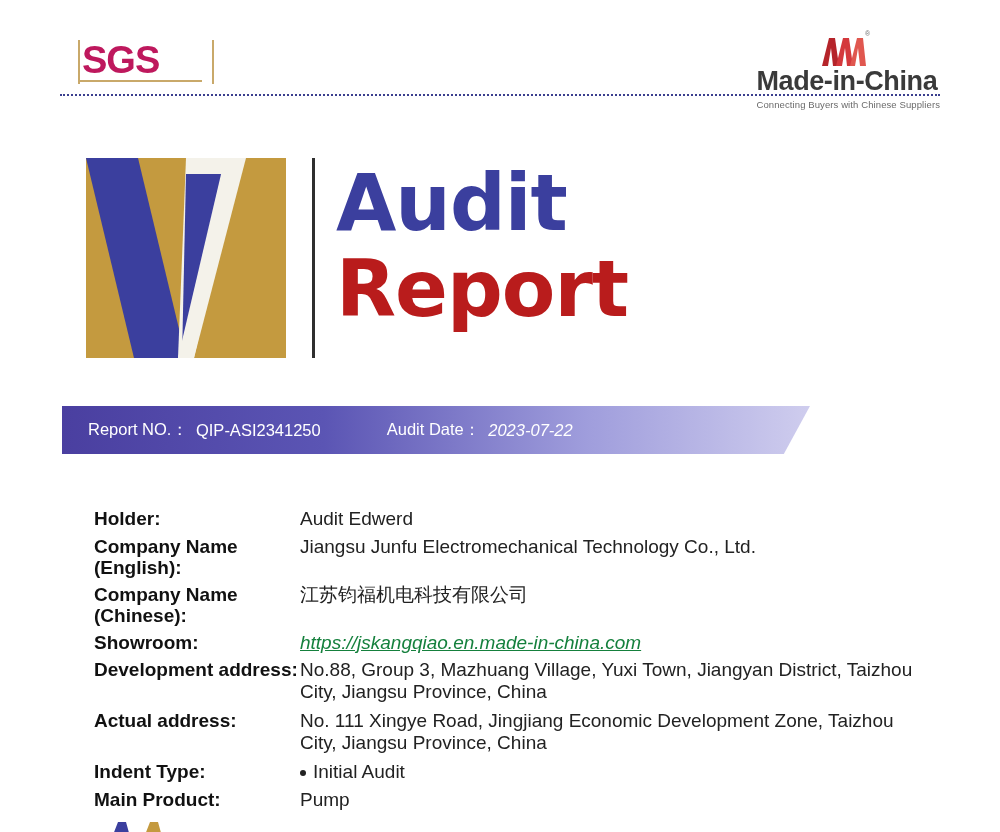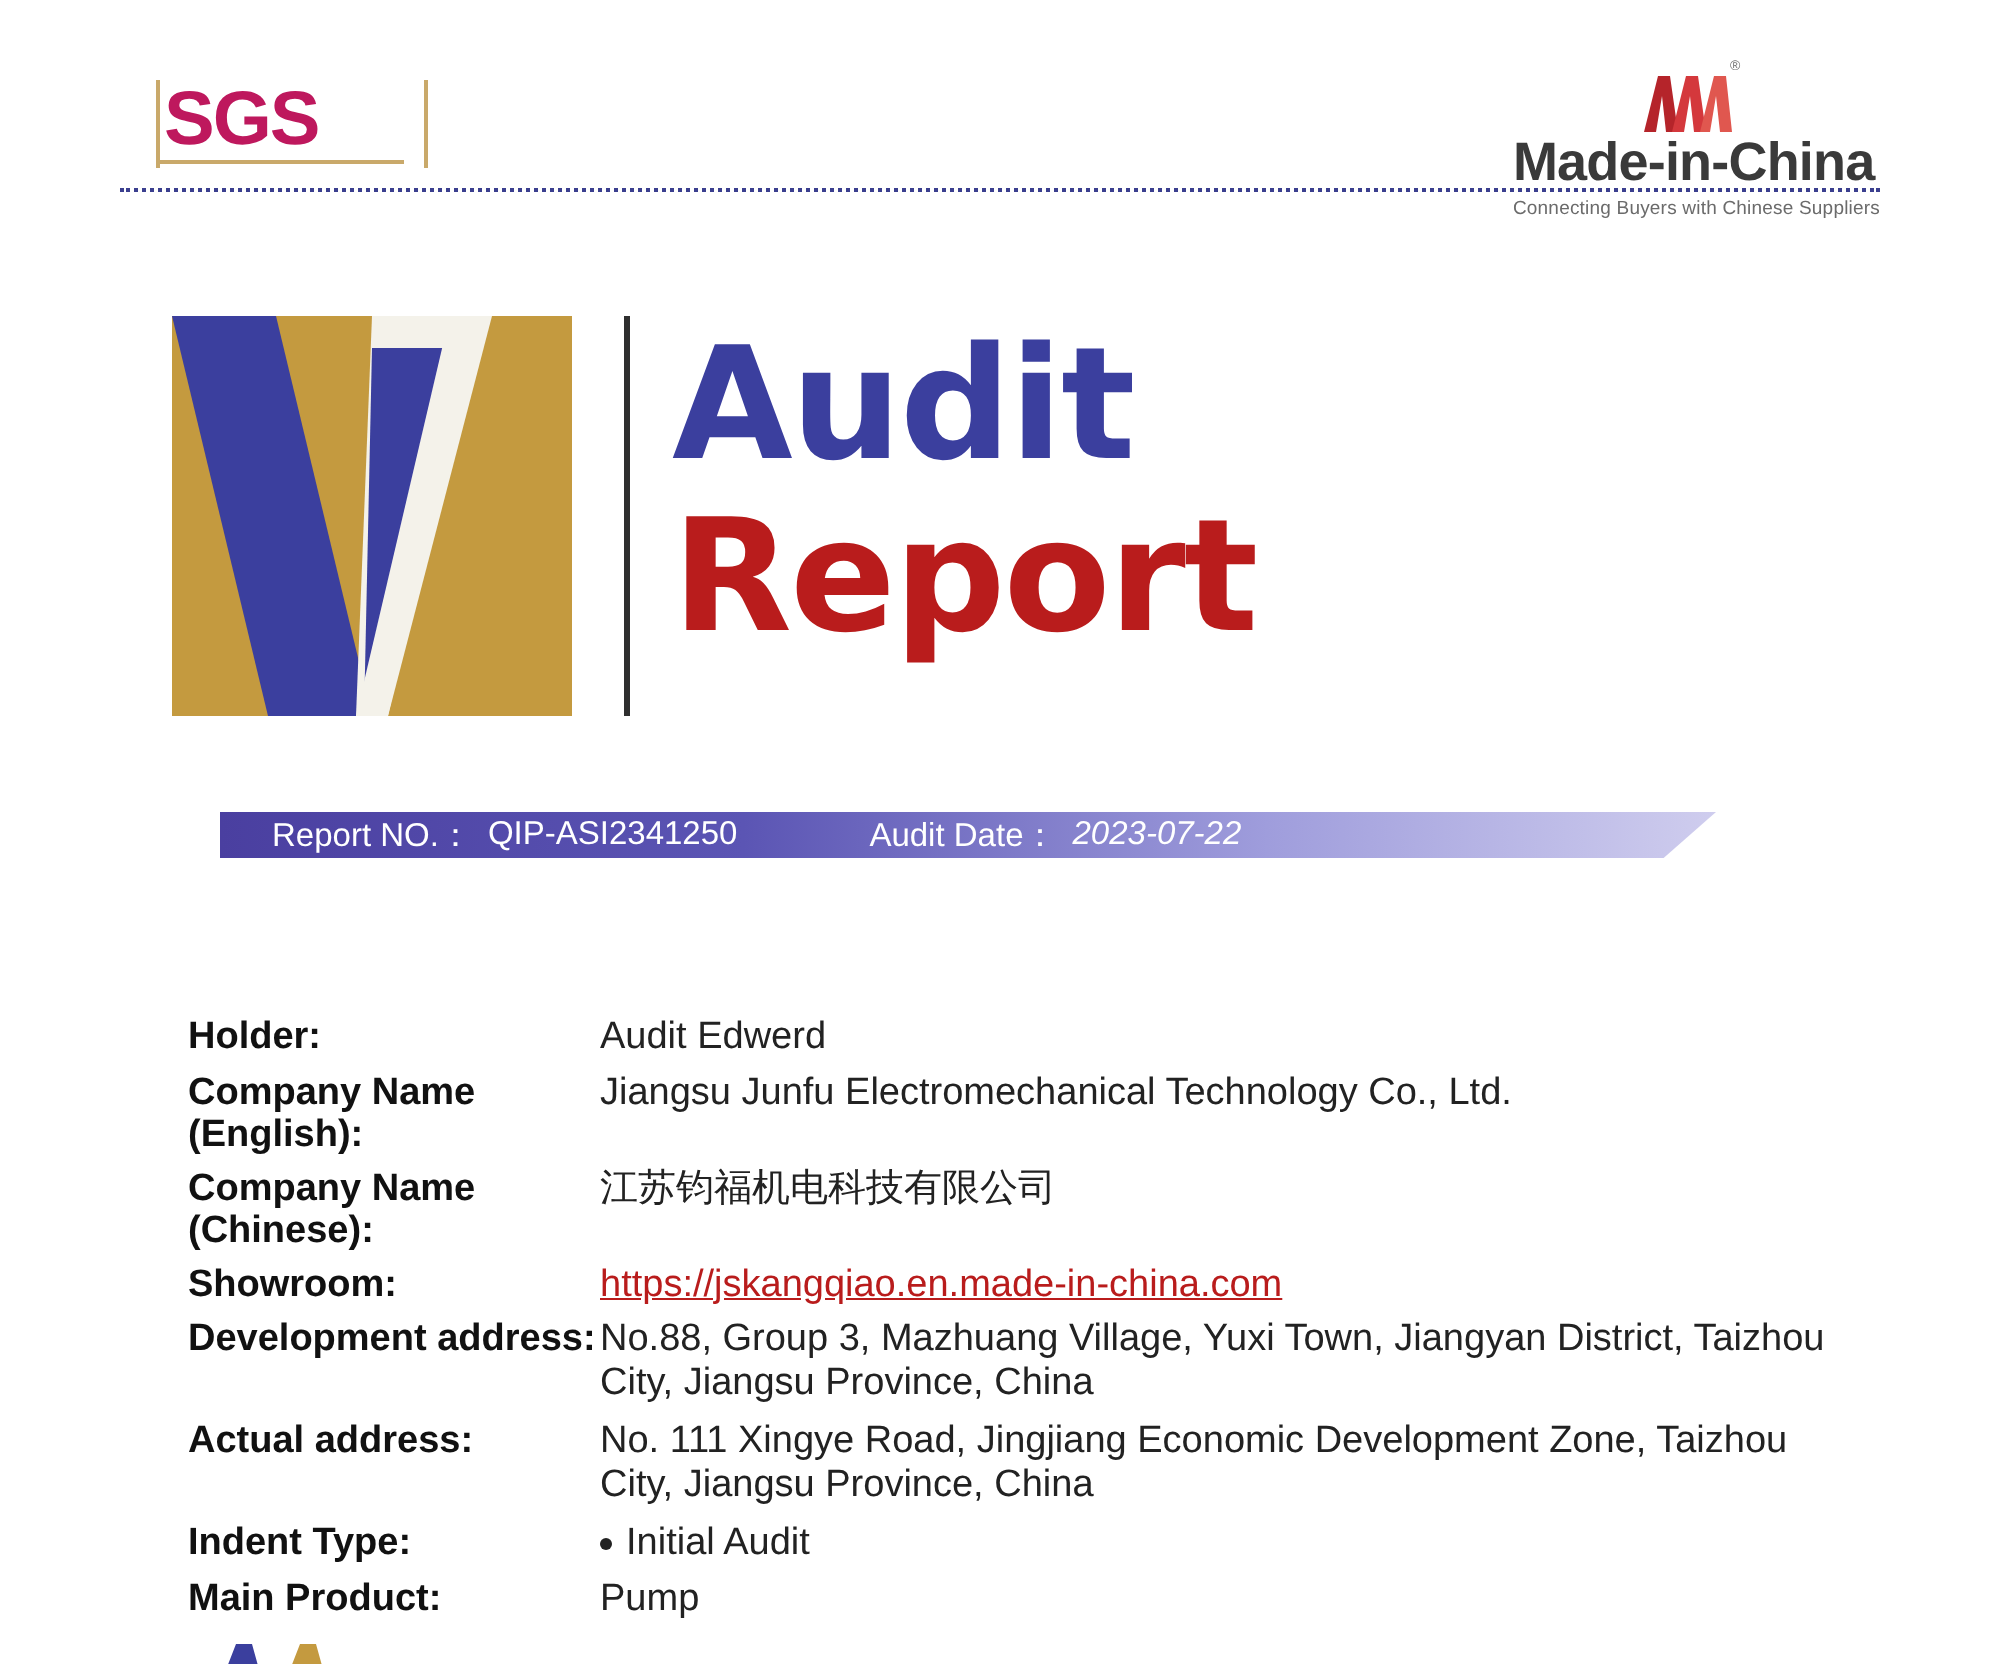--- a/index.html
+++ b/index.html
@@ -148,22 +148,21 @@
     line-height: 86px;
     letter-spacing: -1px;
   }
 
   
   .report-bar {
     position: absolute;
     left: 62px;
     top: 406px;
     width: 748px;
-    height: 23px;
-    margin-left: 48px;
+    height: 48px;
   }
   .report-bar-bg {
     position: absolute;
     inset: 0;
     background: linear-gradient(to right, #4a3fa0 0%, #5b55b4 35%, #9f9ddc 70%, #cfcdee 100%);
     clip-path: polygon(0 0, 100% 0, 96.5% 100%, 0 100%);
   }
   .report-bar-text {
     position: absolute;
     inset: 0;
@@ -197,22 +196,23 @@
     font-weight: bold;
     color: #111111;
     line-height: 21px;
   }
   .info-value {
     flex: 1;
     color: #222222;
     line-height: 21.5px;
   }
   .info-link {
-    color: #b91c1c;
+    color: #15803d;
     text-decoration: underline;
+    font-style: italic;
   }
   .bullet-dot {
     display: inline-block;
     width: 6px;
     height: 6px;
     border-radius: 50%;
     background: #222;
     margin-right: 7px;
     vertical-align: 2px;
   }

